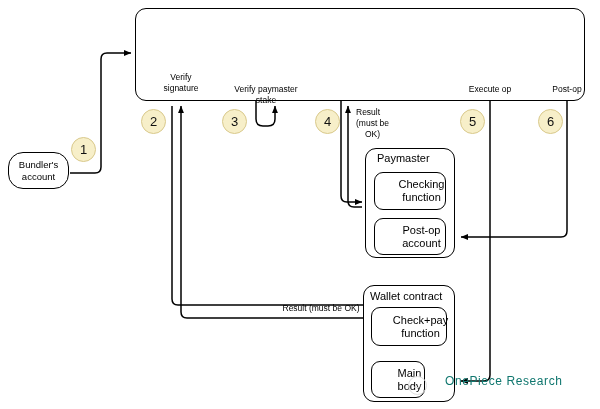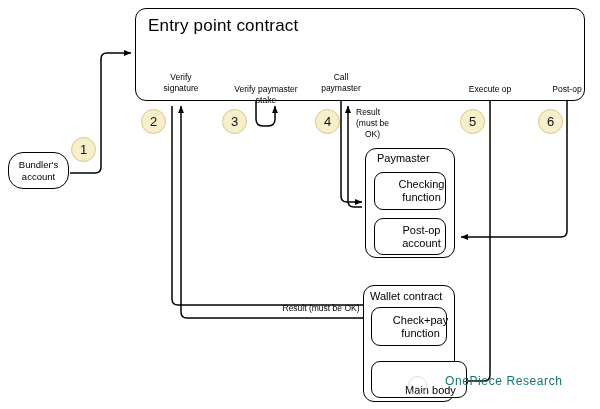--- a/index.html
+++ b/index.html
@@ -71,36 +71,31 @@
 
       <path d="M362,207 L354,207 Q348,207 348,201 L348,106" marker-end="url(#ah)"></path>
 
       <path d="M490,101 L490,375 Q490,381 484,381 L461,381" marker-end="url(#ah)"></path>
 
       <path d="M567,101 L567,231 Q567,237 561,237 L461,237" marker-end="url(#ah)"></path>
     </g>
   </svg>
 
   <div class="box" style="left:135px;top:8px;width:450px;height:93px;"></div>
-  <div class="box-title entry-title">Entry point contract</div>
 
   <div class="col-label" style="left:151px;top:72px;width:60px;">
     <div>Verify</div>
     <div>signature</div>
   </div>
 
   <div class="col-label" style="left:225px;top:72px;width:82px;margin-top:12px;">
     <div>Verify paymaster</div>
     <div>stake</div>
   </div>
 
-  <div class="col-label" style="left:310px;top:72px;width:62px;">
-    <div>Call</div>
-    <div>paymaster</div>
-  </div>
 
   <div class="col-label" style="left:459px;top:84px;width:62px;">
     <div>Execute op</div>
   </div>
 
   <div class="col-label" style="left:537px;top:84px;width:60px;">
     <div>Post-op</div>
   </div>
 
   <div class="num" style="left:71px;top:137px;">
@@ -149,21 +144,21 @@
   <div class="box" style="left:363px;top:285px;width:92px;height:117px;"></div>
   <div class="grp-title" style="left:370px;top:290px;">Wallet contract</div>
 
   <div class="inner-box" style="left:371px;top:307px;width:76px;height:39px;">
     <div>
       <div>Check+pay</div>
       <div>function</div>
     </div>
   </div>
 
-  <div class="inner-box" style="left:371px;top:361px;width:96px;height:37px;align-items:flex-end;">
+  <div class="inner-box" style="left:371px;top:361px;width:54px;height:37px;">
     <div>
       <div>Main body</div>
     </div>
   </div>
 
   <div class="edge-label l" style="left:356px;top:107px;width:50px;">
     <div>Result</div>
     <div>(must be</div>
     <div style="padding-left:9px;">OK)</div>
   </div>

